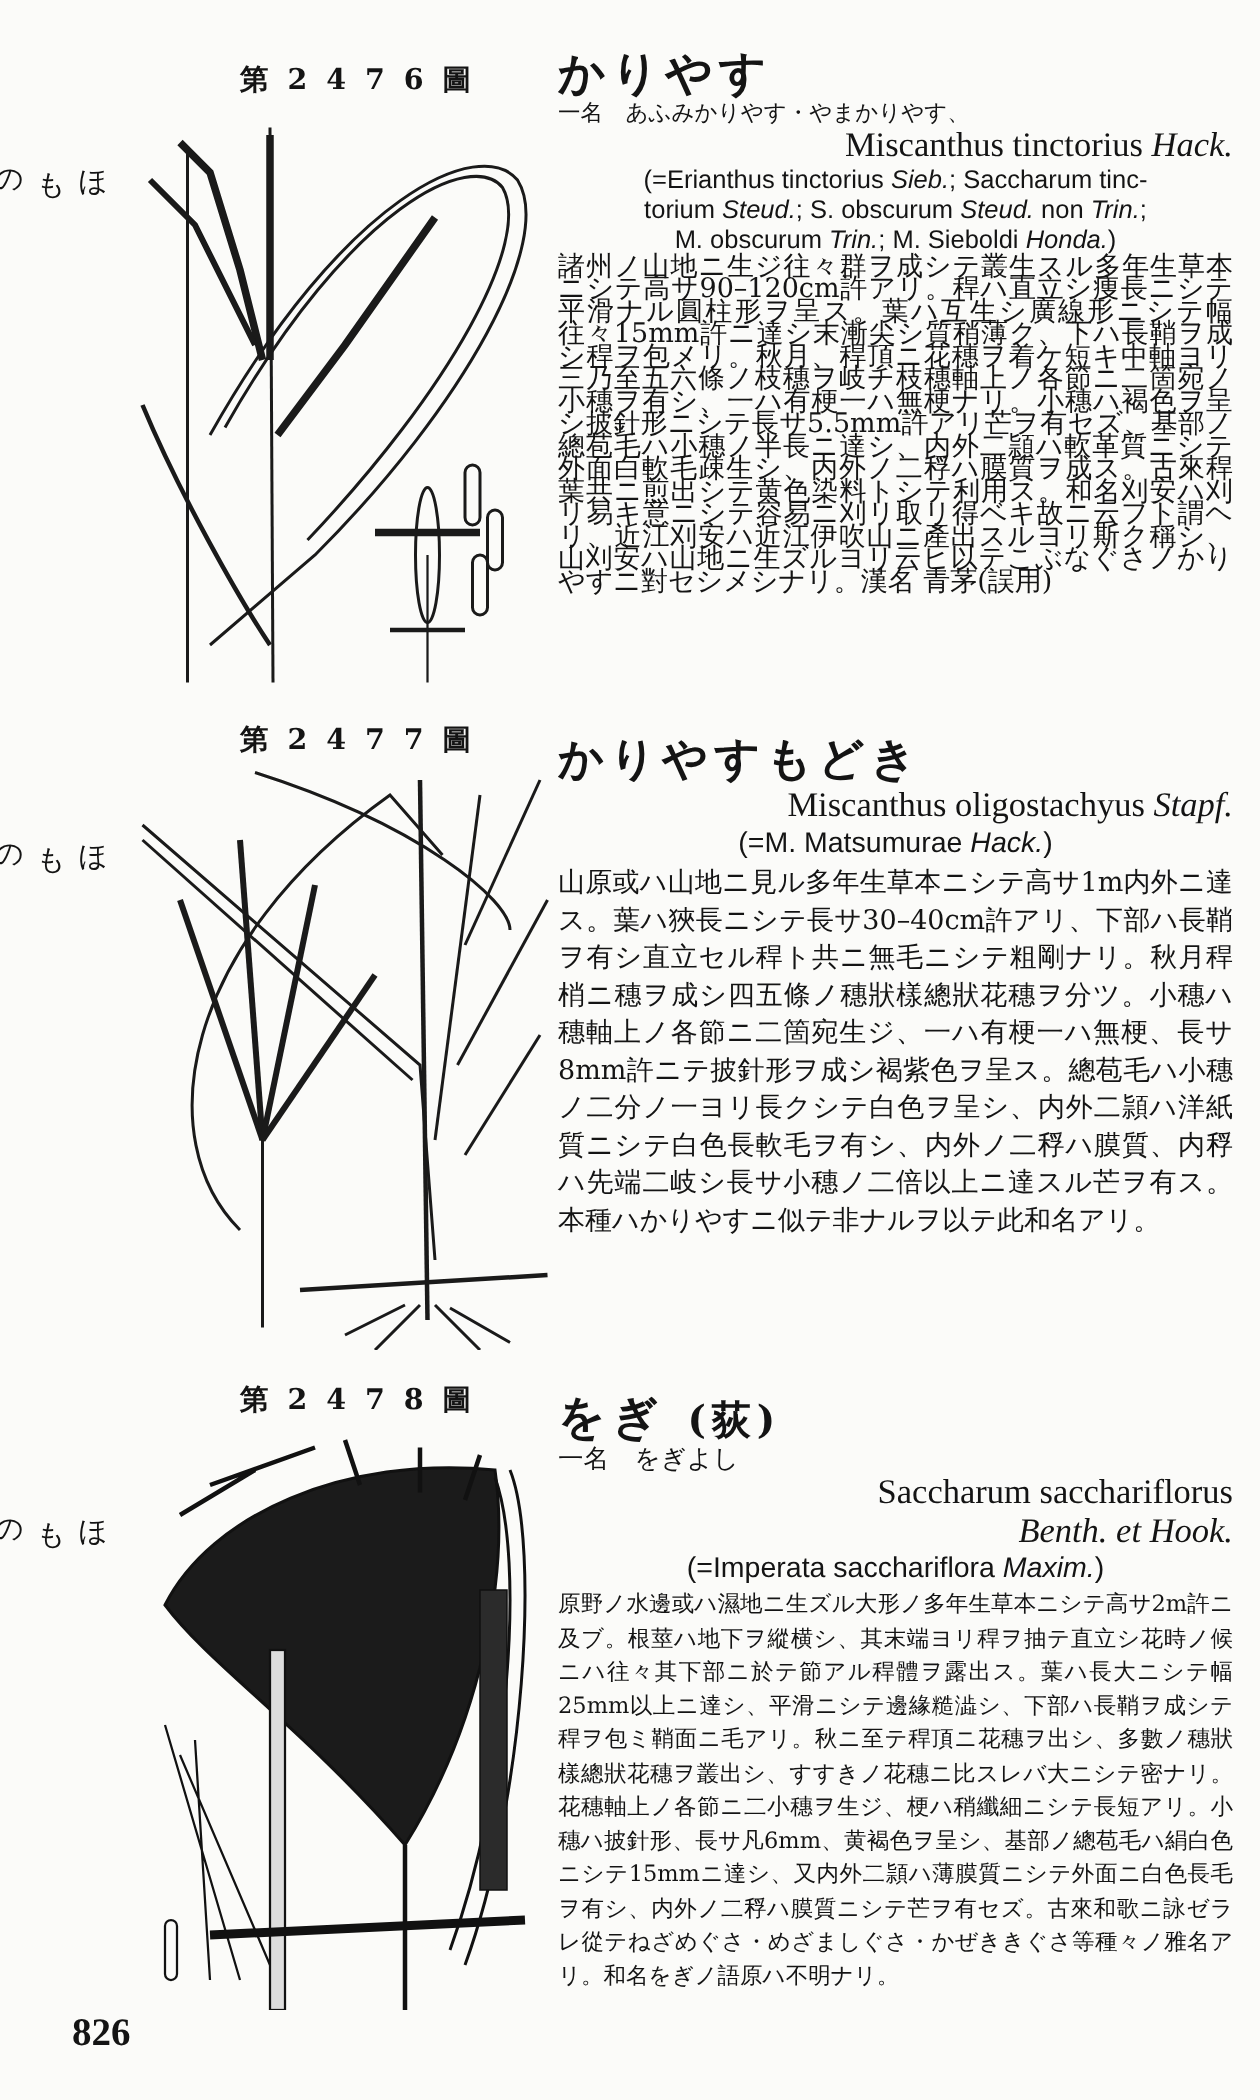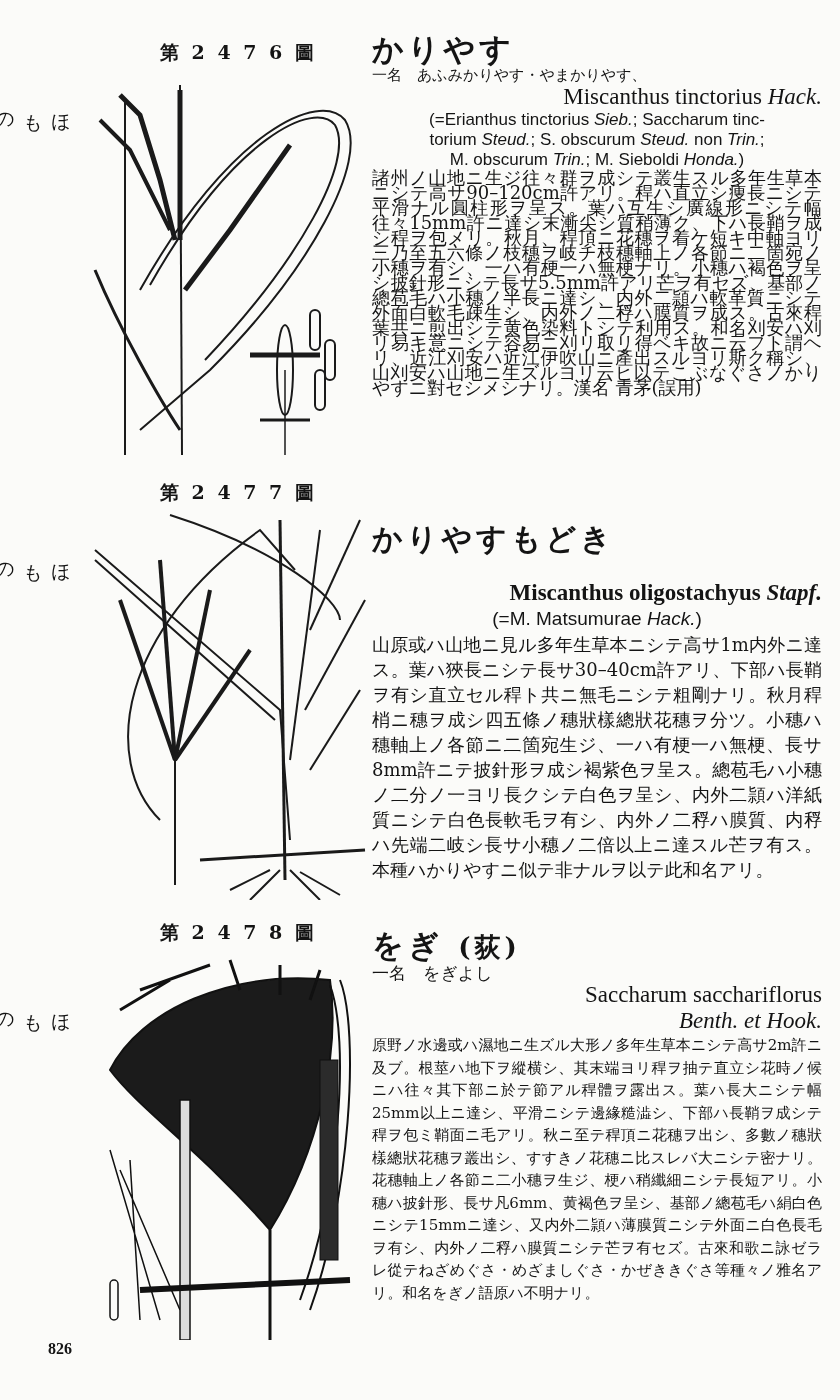--- a/index.html
+++ b/index.html
@@ -20,21 +20,21 @@
     .text { position: absolute; left: 372px; width: 450px; }
     .jname { text-align: left; font-size: 31px; font-weight: bold; line-height: 34px; letter-spacing: 4px; }
     .alias { font-size: 15px; line-height: 18px; }
     .sci { text-align: right; font-family: "Liberation Serif", serif; font-size: 23px; line-height: 26px; }
     .sci i, .syn i { font-style: italic; }
     .syn { text-align: center; font-family: Liberation Sans, sans-serif; font-size: 17px; line-height: 20px; }
     .desc { font-size: 18px; line-height: 15px; text-align: justify; font-family: "DejaVu Serif", serif; }
     .desc.large { font-size: 18px; line-height: 25px; }
     .desc.medium { font-size: 15px; line-height: 22.5px; }
     .pageno {
-      position: absolute; left: 48px; top: 1340px; font-size: 16px; font-weight: bold;
+      position: absolute; left: 48px; top: 1340px; font-size: 26px; font-weight: bold;
       font-family: "Liberation Serif", serif;
     }
   </style>
 </head>
 <body>
 
 <div class="entry" style="top:0;">
   <div class="fig-label" style="top:40px;">第 2 4 7 6 圖</div>
   <div class="family" style="top:100px;">ほもの科</div>
   <svg class="illus" style="top:70px;" width="295" height="390" viewBox="0 0 295 390">
@@ -87,22 +87,22 @@
       <path d="M95 250 L170 140" stroke-width="4"></path>
       <path d="M240 20 L210 250"></path>
       <path d="M280 10 L230 120"></path>
       <path d="M285 90 L225 200"></path>
       <path d="M280 180 L230 260"></path>
       <path d="M120 350 L285 340" stroke-width="3"></path>
       <path d="M200 360 L170 390 M210 360 L240 390 M190 360 L150 380 M220 362 L260 385"></path>
     </g>
   </svg>
   <div class="text" style="top:20px;">
-    <div class="jname" style="font-size:30px;margin-top:32px;">かりやすもどき</div>
-    <div class="sci" style="margin-top:24px;font-weight:bold;"><span>Miscanthus oligostachyus</span> <i>Stapf.</i></div>
+    <div class="jname" style="font-size:30px;">かりやすもどき</div>
+    <div class="sci" style="margin-top:0;"><span>Miscanthus oligostachyus</span> <i>Stapf.</i></div>
     <div class="syn" style="font-size:19px; line-height:26px;"><span>(=M. Matsumurae </span><i>Hack.</i><span>)</span></div>
     <div class="desc large">山原或ハ山地ニ見ル多年生草本ニシテ高サ1m内外ニ達ス。葉ハ狹長ニシテ長サ30–40cm許アリ、下部ハ長鞘ヲ有シ直立セル稈ト共ニ無毛ニシテ粗剛ナリ。秋月稈梢ニ穗ヲ成シ四五條ノ穗狀樣總狀花穗ヲ分ツ。小穗ハ穗軸上ノ各節ニ二箇宛生ジ、一ハ有梗一ハ無梗、長サ8mm許ニテ披針形ヲ成シ褐紫色ヲ呈ス。總苞毛ハ小穗ノ二分ノ一ヨリ長クシテ白色ヲ呈シ、内外二頴ハ洋紙質ニシテ白色長軟毛ヲ有シ、内外ノ二稃ハ膜質、内稃ハ先端二岐シ長サ小穗ノ二倍以上ニ達スル芒ヲ有ス。本種ハかりやすニ似テ非ナルヲ以テ此和名アリ。</div>
   </div>
 </div>
 
 <div class="entry" style="top:910px;">
   <div class="fig-label" style="top:10px;">第 2 4 7 8 圖</div>
   <div class="family" style="top:90px;">ほもの科</div>
   <svg class="illus" style="top:40px;" width="295" height="390" viewBox="0 0 295 390">
     <g stroke="#111" fill="none">
@@ -116,17 +116,18 @@
       <rect x="100" y="150" width="10" height="240" fill="#ddd" stroke-width="1.5"></rect>
       <path d="M60 340 L270 330" stroke-width="6"></path>
       <rect x="30" y="330" width="8" height="40" rx="4" stroke-width="1.5"></rect>
     </g>
   </svg>
   <div class="text" style="top:18px;">
     <div class="jname"><span>をぎ</span> <span style="font-size:26px;">(荻)</span></div>
     <div class="alias" style="font-size:17px;">一名　をぎよし</div>
     <div class="sci">Saccharum sacchariflorus</div>
     <div class="sci"><i>Benth. et Hook.</i></div>
+    <div class="syn" style="font-size:19px; line-height:24px;"><span>(=Imperata sacchariflora </span><i>Maxim.</i><span>)</span></div>
     <div class="desc medium">原野ノ水邊或ハ濕地ニ生ズル大形ノ多年生草本ニシテ高サ2m許ニ及ブ。根莖ハ地下ヲ縱横シ、其末端ヨリ稈ヲ抽テ直立シ花時ノ候ニハ往々其下部ニ於テ節アル稈體ヲ露出ス。葉ハ長大ニシテ幅25mm以上ニ達シ、平滑ニシテ邊緣糙澁シ、下部ハ長鞘ヲ成シテ稈ヲ包ミ鞘面ニ毛アリ。秋ニ至テ稈頂ニ花穗ヲ出シ、多數ノ穗狀樣總狀花穗ヲ叢出シ、すすきノ花穗ニ比スレバ大ニシテ密ナリ。花穗軸上ノ各節ニ二小穗ヲ生ジ、梗ハ稍纖細ニシテ長短アリ。小穗ハ披針形、長サ凡6mm、黄褐色ヲ呈シ、基部ノ總苞毛ハ絹白色ニシテ15mmニ達シ、又内外二頴ハ薄膜質ニシテ外面ニ白色長毛ヲ有シ、内外ノ二稃ハ膜質ニシテ芒ヲ有セズ。古來和歌ニ詠ゼラレ從テねざめぐさ・めざましぐさ・かぜききぐさ等種々ノ雅名アリ。和名をぎノ語原ハ不明ナリ。</div>
   </div>
 </div>
 
 <div class="pageno">826</div>
 
 </body></html>

